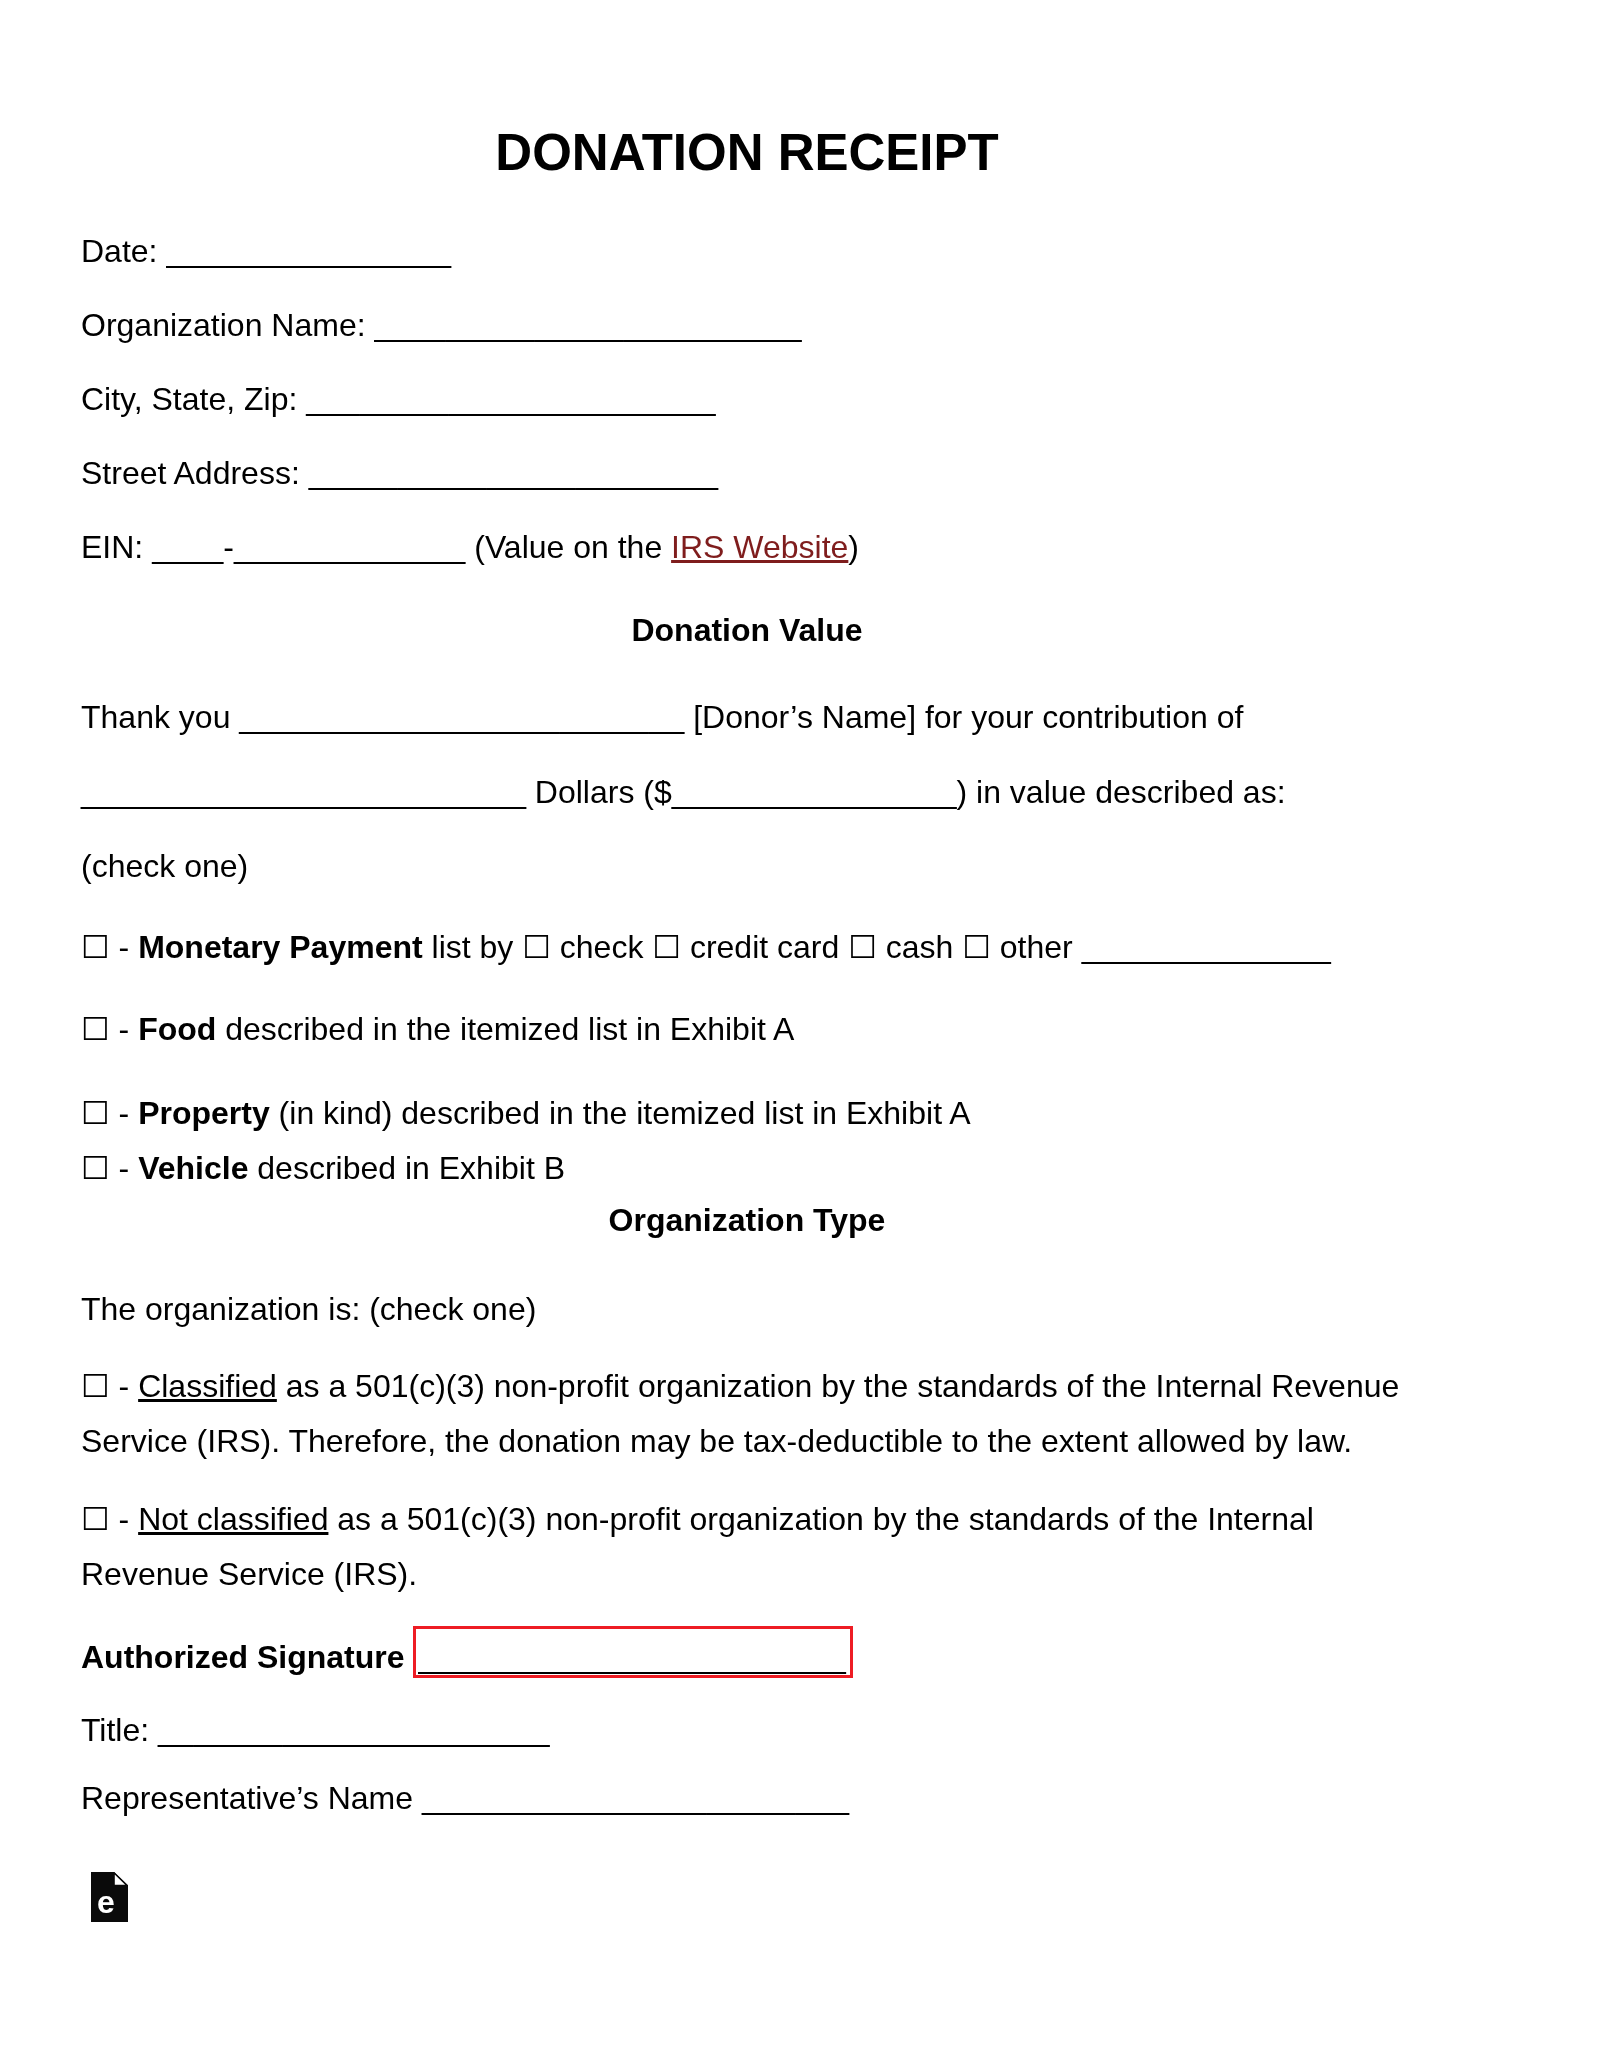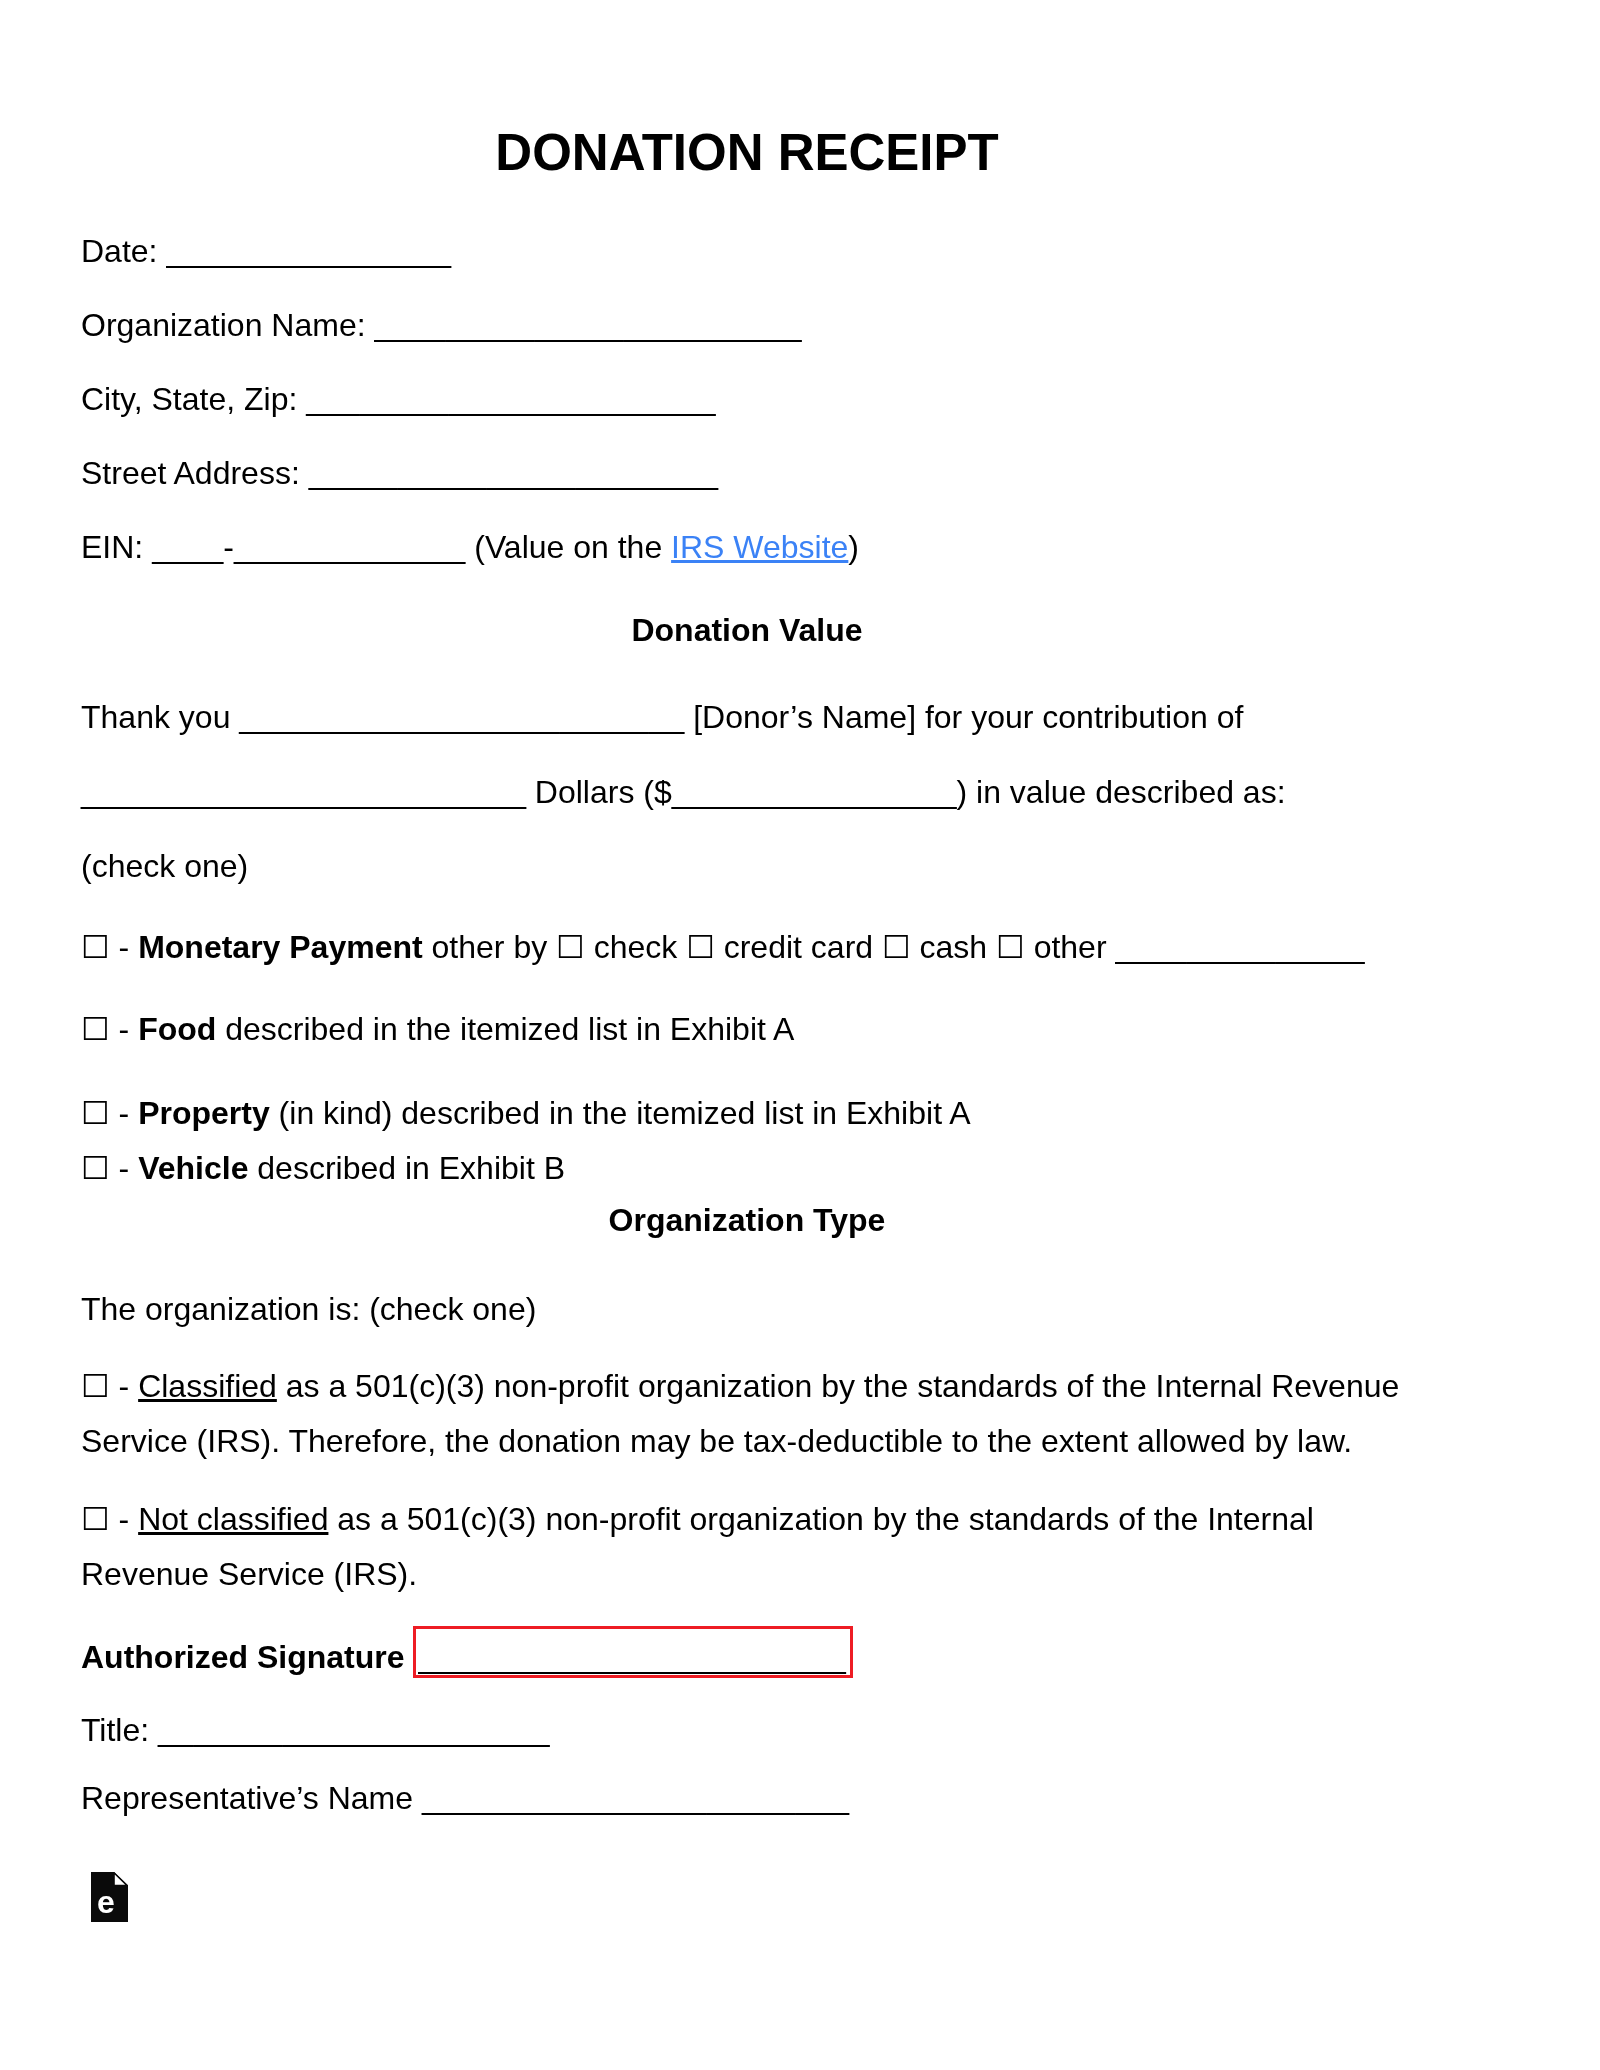--- a/index.html
+++ b/index.html
@@ -5,21 +5,21 @@
   html,body{margin:0;padding:0;background:#ffffff;}
   .page{position:relative;width:1600px;height:2070px;background:#ffffff;
         font-family:"Liberation Sans",sans-serif;font-size:32px;color:#000;overflow:hidden;}
   .content{padding:124px 187px 0 81px;}
   .doc-title{font-size:51px;line-height:58px;font-weight:700;text-align:center;white-space:nowrap;}
   .heading{font-size:32px;line-height:48px;font-weight:700;text-align:center;white-space:nowrap;}
   .line{line-height:55px;white-space:nowrap;}
   .b{font-weight:700;}
   .ul{text-decoration:underline;}
   .cb{font-family:"DejaVu Sans",sans-serif;}
-  a.link{color:#3b82f6;text-decoration:underline;cursor:pointer;}
+  a.link{color:#7f1d1d;text-decoration:underline;cursor:pointer;}
   .sig-box{display:inline-block;border:3px solid #ee1c24;width:428px;height:46px;
            line-height:56px;margin-left:8px;padding:0 3px;vertical-align:baseline;}
   .logo{margin:46px 0 0 10px;display:block;}
 </style>
 </head>
 <body>
 
 <div class="page">
   <div class="content">
 
@@ -36,21 +36,21 @@
     <div class="line" style="margin-top:19px"><span>EIN: </span><span>____</span><span>-</span><span>_____________</span><span> (Value on the </span><a class="link">IRS Website</a><span>)</span></div>
 
     <div class="heading" style="margin-top:31px">Donation Value</div>
 
     <div class="line" style="margin-top:36px"><span>Thank you </span><span>_________________________</span><span> [Donor’s Name] for your contribution of</span></div>
 
     <div class="line" style="margin-top:20px"><span>_________________________</span><span> Dollars ($</span><span>________________</span><span>) in value described as:</span></div>
 
     <div class="line" style="margin-top:19px">(check one)</div>
 
-    <div class="line" style="margin-top:26px"><span class="cb">☐</span><span> - </span><span class="b">Monetary Payment</span><span> other by </span><span class="cb">☐</span><span> check </span><span class="cb">☐</span><span> credit card </span><span class="cb">☐</span><span> cash </span><span class="cb">☐</span><span> other </span><span>______________</span></div>
+    <div class="line" style="margin-top:26px"><span class="cb">☐</span><span> - </span><span class="b">Monetary Payment</span><span> list by </span><span class="cb">☐</span><span> check </span><span class="cb">☐</span><span> credit card </span><span class="cb">☐</span><span> cash </span><span class="cb">☐</span><span> other </span><span>______________</span></div>
 
     <div class="line" style="margin-top:27px"><span class="cb">☐</span><span> - </span><span class="b">Food</span><span> described in the itemized list in Exhibit A</span></div>
 
     <div class="line" style="margin-top:29px"><span class="cb">☐</span><span> - </span><span class="b">Property</span><span> (in kind) described in the itemized list in Exhibit A</span></div>
 
     <div class="line" style=""><span class="cb">☐</span><span> - </span><span class="b">Vehicle</span><span> described in Exhibit B</span></div>
 
     <div class="heading" style="">Organization Type</div>
 
     <div class="line" style="margin-top:38px">The organization is: (check one)</div>

